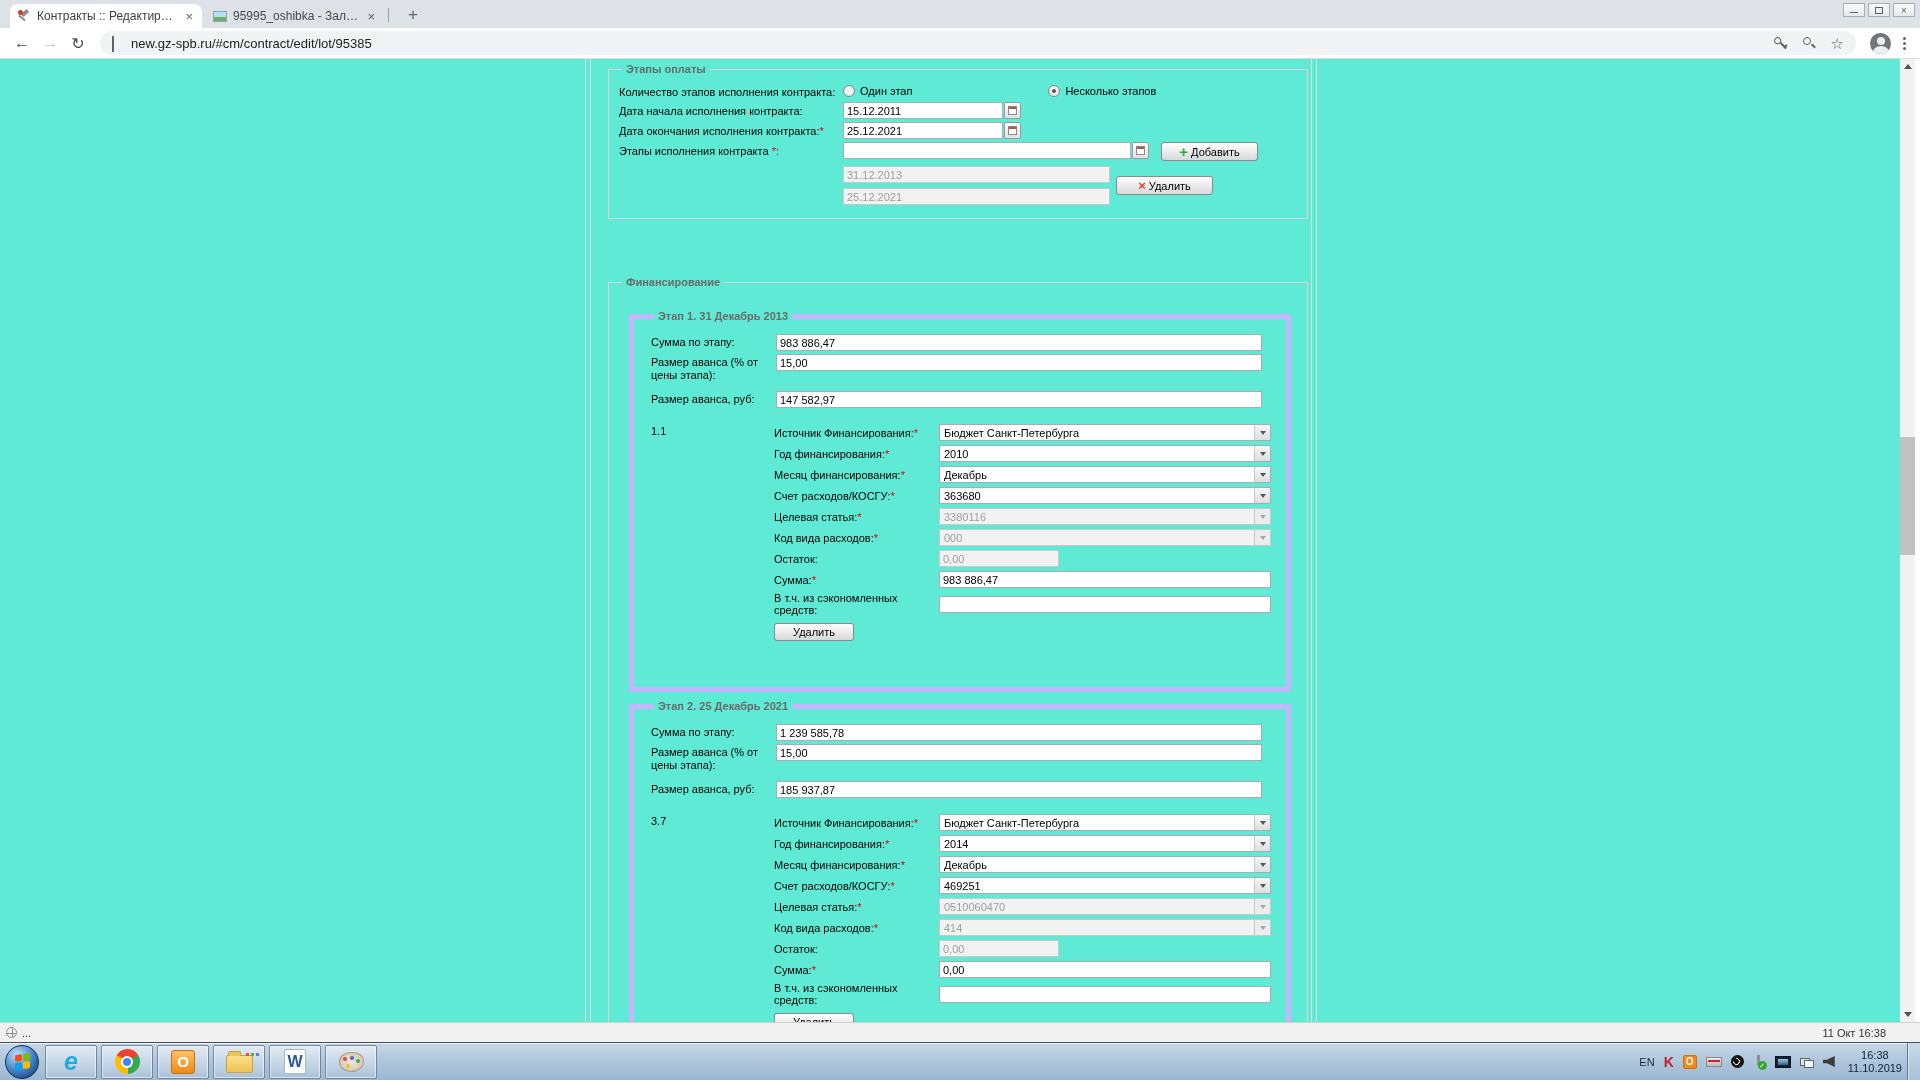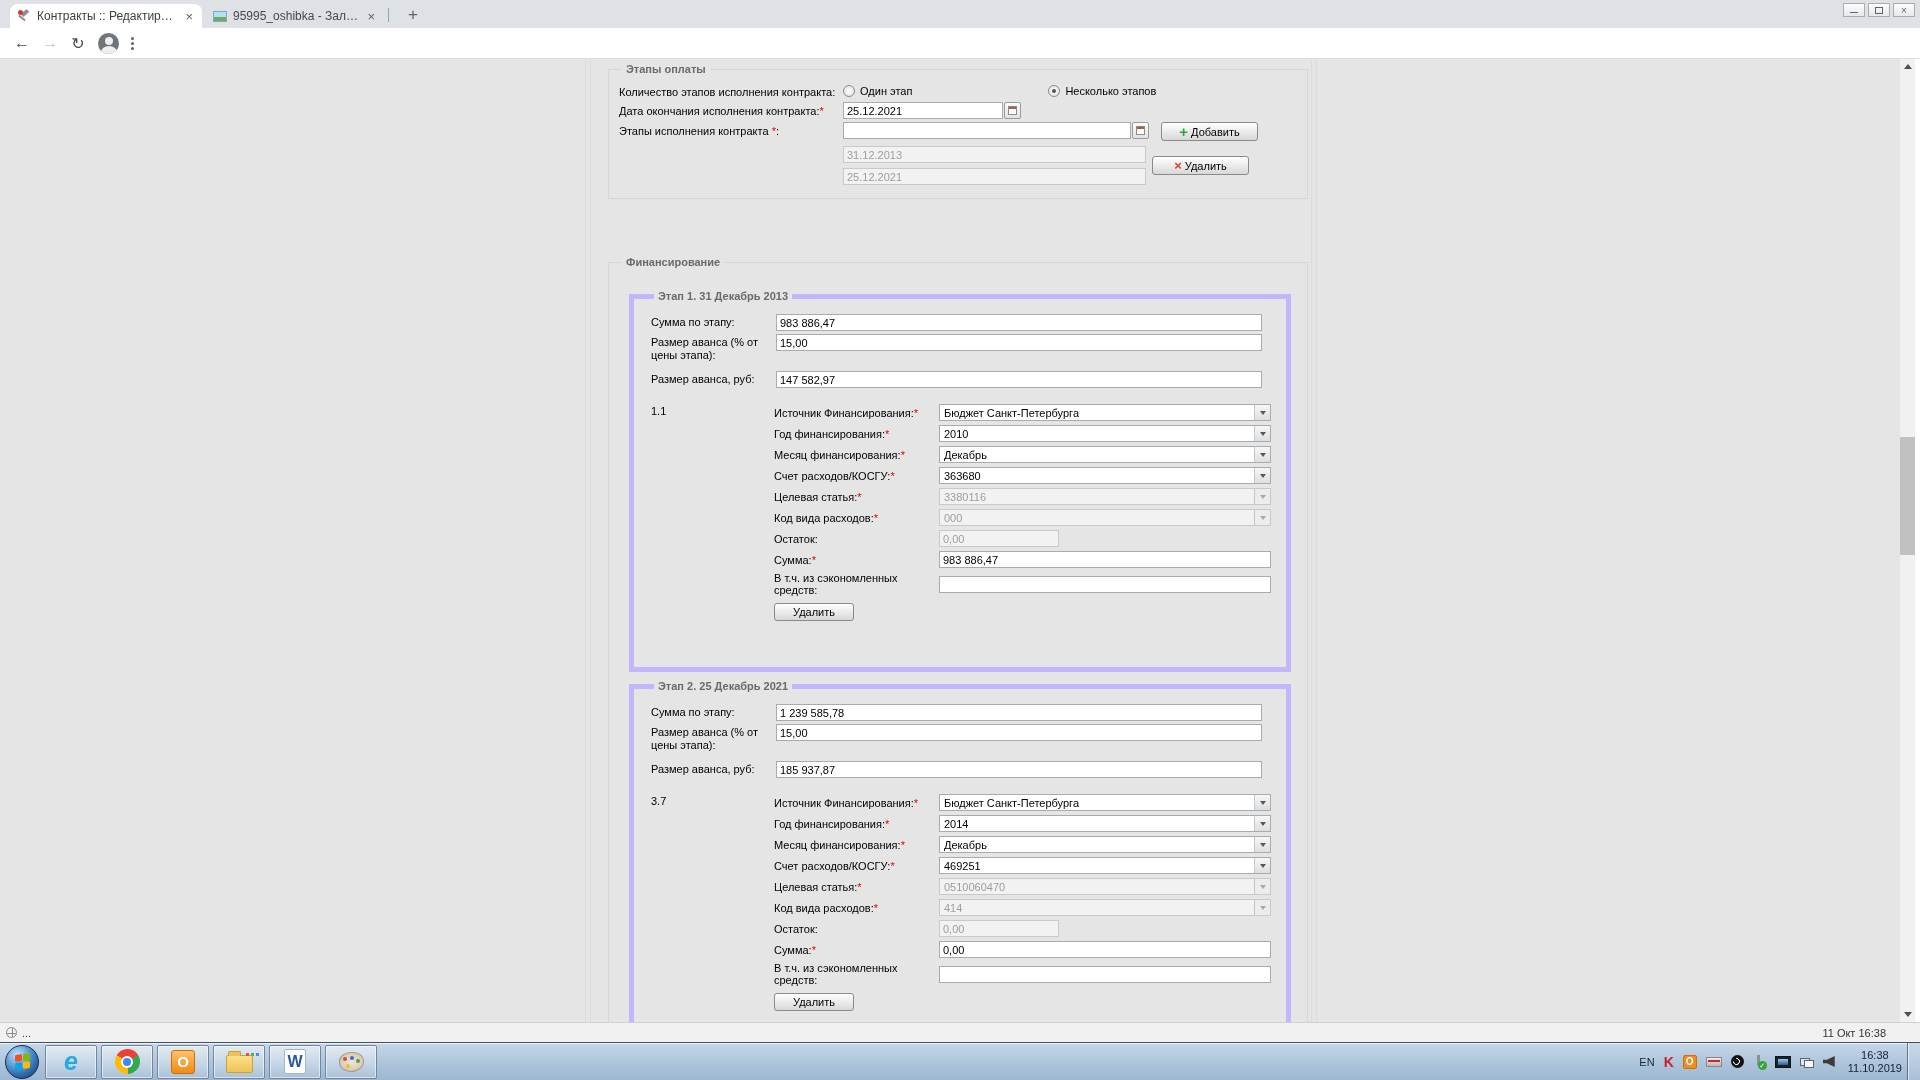--- a/index.html
+++ b/index.html
@@ -37,39 +37,39 @@
   .magic .glass{position:absolute;top:1px;left:1px;width:8px;height:8px;border:1.7px solid #5f6368;border-radius:50%}
   .magic .handle{position:absolute;top:9px;left:9px;width:5px;height:1.8px;background:#5f6368;transform:rotate(45deg)}
   .staric{font-size:15px;color:#5f6368;line-height:1}
   .avatar{width:21px;height:21px;border-radius:50%;background:#70757a;position:relative;overflow:hidden;margin-left:6px}
   .avatar::before{content:"";position:absolute;top:4px;left:6.5px;width:8px;height:8px;border-radius:50%;background:#eceff1}
   .avatar::after{content:"";position:absolute;top:13px;left:2.5px;width:16px;height:12px;border-radius:50%;background:#eceff1}
   .menudots{display:flex;flex-direction:column;gap:2px;margin:0 6px 0 12px}
   .menudots i{width:3px;height:3px;border-radius:50%;background:#5f6368}
 
   
-  .content{position:absolute;top:59px;left:0;right:5px;height:963px;background:#e5e5e5;overflow:hidden}
+  .content{position:absolute;top:59px;left:0;right:5px;height:963px;background:#5eead4;overflow:hidden}
   .vl{position:absolute;top:0;height:100%;width:1px;background:#dcdcdc}
   .scrollbar{position:absolute;right:0;top:0;width:15px;height:100%;background:#f1f1f1}
   .sb-up,.sb-dn{position:absolute;left:0;width:15px;height:15px;display:flex;align-items:center;justify-content:center}
   .sb-up{top:0}.sb-dn{bottom:0}
   .tri-up{width:0;height:0;border-left:4px solid transparent;border-right:4px solid transparent;border-bottom:5px solid #505050}
   .tri-dn{width:0;height:0;border-left:4px solid transparent;border-right:4px solid transparent;border-top:5px solid #505050}
   .sb-thumb{position:absolute;left:0;top:378px;width:15px;height:118px;background:#c1c1c1}
 
   .form-col{position:absolute;left:608px;top:4px;width:700px;font-size:11px}
   fieldset.fs{border:1px solid #d6d6d6;padding:8px 10px 10px}
   fieldset.fs legend{font-size:11px;font-weight:bold;color:#6a6a6a;padding:0 4px;margin-left:3px}
   .prow{display:flex;align-items:flex-start;margin-bottom:3px}
   .plabel{width:224px;padding-top:3px;line-height:13px}
   .ti{height:17px;border:1px solid #a5acb2;background:#fff;font:11px "Liberation Sans",sans-serif;padding:0 3px;color:#000}
   .ti.dis{background:#f2f2f2;color:#9d9d9d;border-color:#c9c9c9}
   .w-date{width:160px}
   .w-stage{width:288px}
-  .w-gray{width:303px}
+  .w-gray{width:267px}
   .calbtn{width:17px;height:17px;margin-left:1px;border:1px solid #9b9b9b;border-radius:2px;background:linear-gradient(#fdfdfd,#e2e2e2);display:flex;align-items:center;justify-content:center}
   .calic{position:relative;width:9px;height:9px;border:1px solid #8a8a8a;background:#fff}
   .calic::before{content:"";position:absolute;top:0;left:0;right:0;height:2px;background:#b6583f}
   .radio{width:12px;height:12px;border-radius:50%;border:1px solid #8b8b8b;background:radial-gradient(#fff,#dcdcdc);position:relative;margin-right:5px;flex:none}
   .radio.checked::after{content:"";position:absolute;inset:3px;border-radius:50%;background:#4a5a4a}
   .rgroup{display:flex;padding-top:2px}
   .rgroup.g2{margin-left:136px}
   .btn{display:inline-flex;align-items:center;justify-content:center;height:19px;border:1px solid #8a8a8a;border-radius:3px;background:linear-gradient(#ffffff,#d8d8d8);font:11px "Liberation Sans",sans-serif;padding:0 9px;color:#000}
   .ic-plus{color:#2daa35;font-weight:bold;font-size:15px;line-height:1;margin-right:3px}
   .ic-x{color:#df3b2e;font-weight:900;font-size:13px;line-height:1;margin-right:3px}
@@ -189,20 +189,36 @@
           <i class="box"></i>
         </span>
       <span class="wc">×</span>
     </div>
   </div>
 
   <div class="toolbar">
     <span class="navic">←</span>
     <span class="navic dis">→</span>
     <span class="navic">↻</span>
+    <div class="omnibox">
+      <span class="lock"><span class="shackle"></span><span class="bodyp"></span></span>
+      <span>new.gz-spb.ru/#cm/contract/edit/lot/95385</span>
+      <span class="obx-right">
+        <span class="keyic">
+            <i class="ring"></i>
+            <i class="stem"></i>
+            <i class="tooth"></i>
+          </span>
+        <span class="magic">
+            <i class="glass"></i>
+            <i class="handle"></i>
+          </span>
+        <span class="staric">☆</span>
+      </span>
+    </div>
     <span class="avatar"></span>
     <span class="menudots">
         <i></i>
         <i></i>
         <i></i>
       </span>
   </div>
 
   <div class="content">
     <div class="vl" style="left:585px"></div>
@@ -217,20 +233,27 @@
         <div class="prow">
           <span class="plabel">Количество этапов исполнения контракта:</span>
           <span class="rgroup">
             <span class="radio"></span>
             <span>Один этап</span>
           </span>
           <span class="rgroup g2">
             <span class="radio checked"></span>
             <span>Несколько этапов</span>
           </span>
+        </div>
+        <div class="prow">
+          <span class="plabel">Дата начала исполнения контракта:</span>
+          <input class="ti w-date" value="15.12.2011" style="">
+          <span class="calbtn">
+              <span class="calic"></span>
+            </span>
         </div>
         <div class="prow">
           <span class="plabel"><span>Дата окончания исполнения контракта:</span><span class="req">*</span></span>
           <input class="ti w-date" value="25.12.2021" style="">
           <span class="calbtn">
               <span class="calic"></span>
             </span>
         </div>
         <div class="prow">
           <span class="plabel"><span>Этапы исполнения контракта</span> <span class="req">*</span><span>:</span></span>

